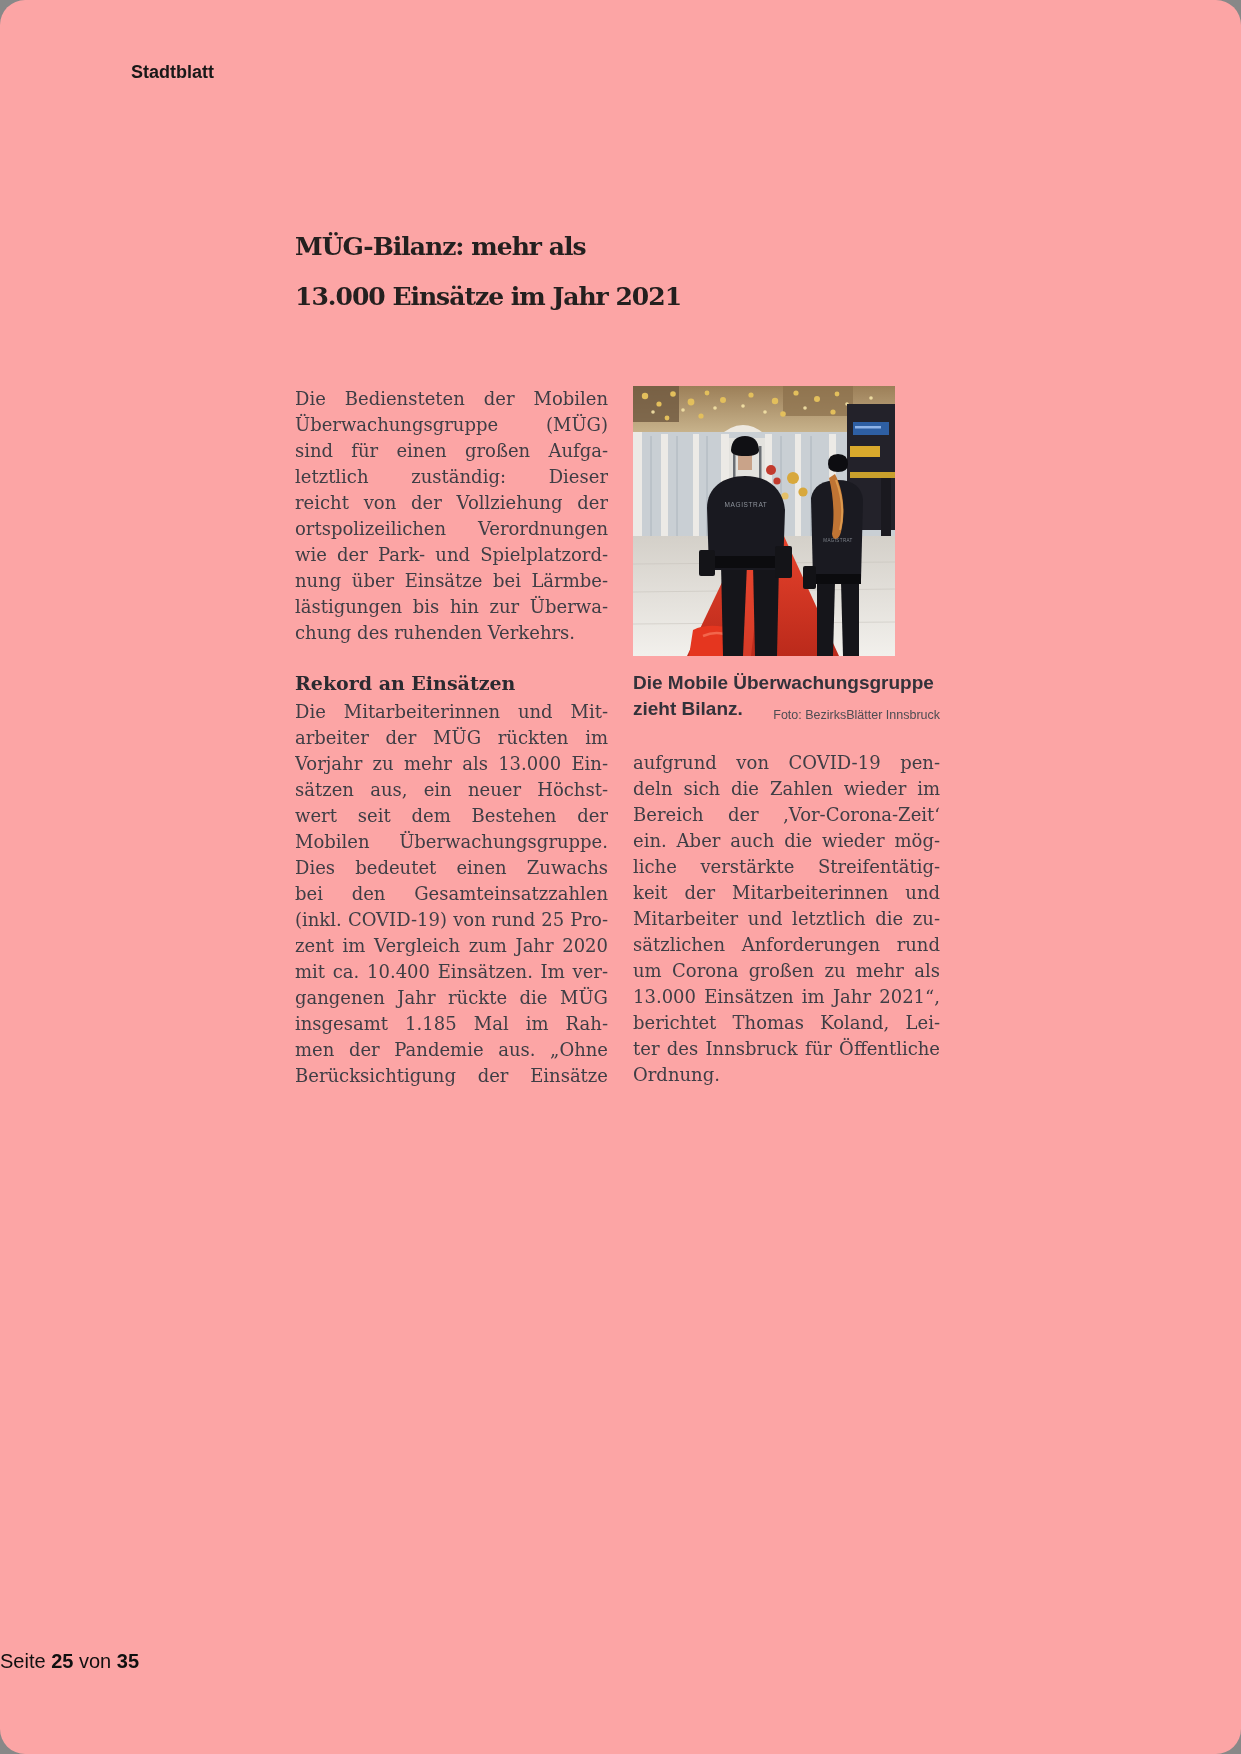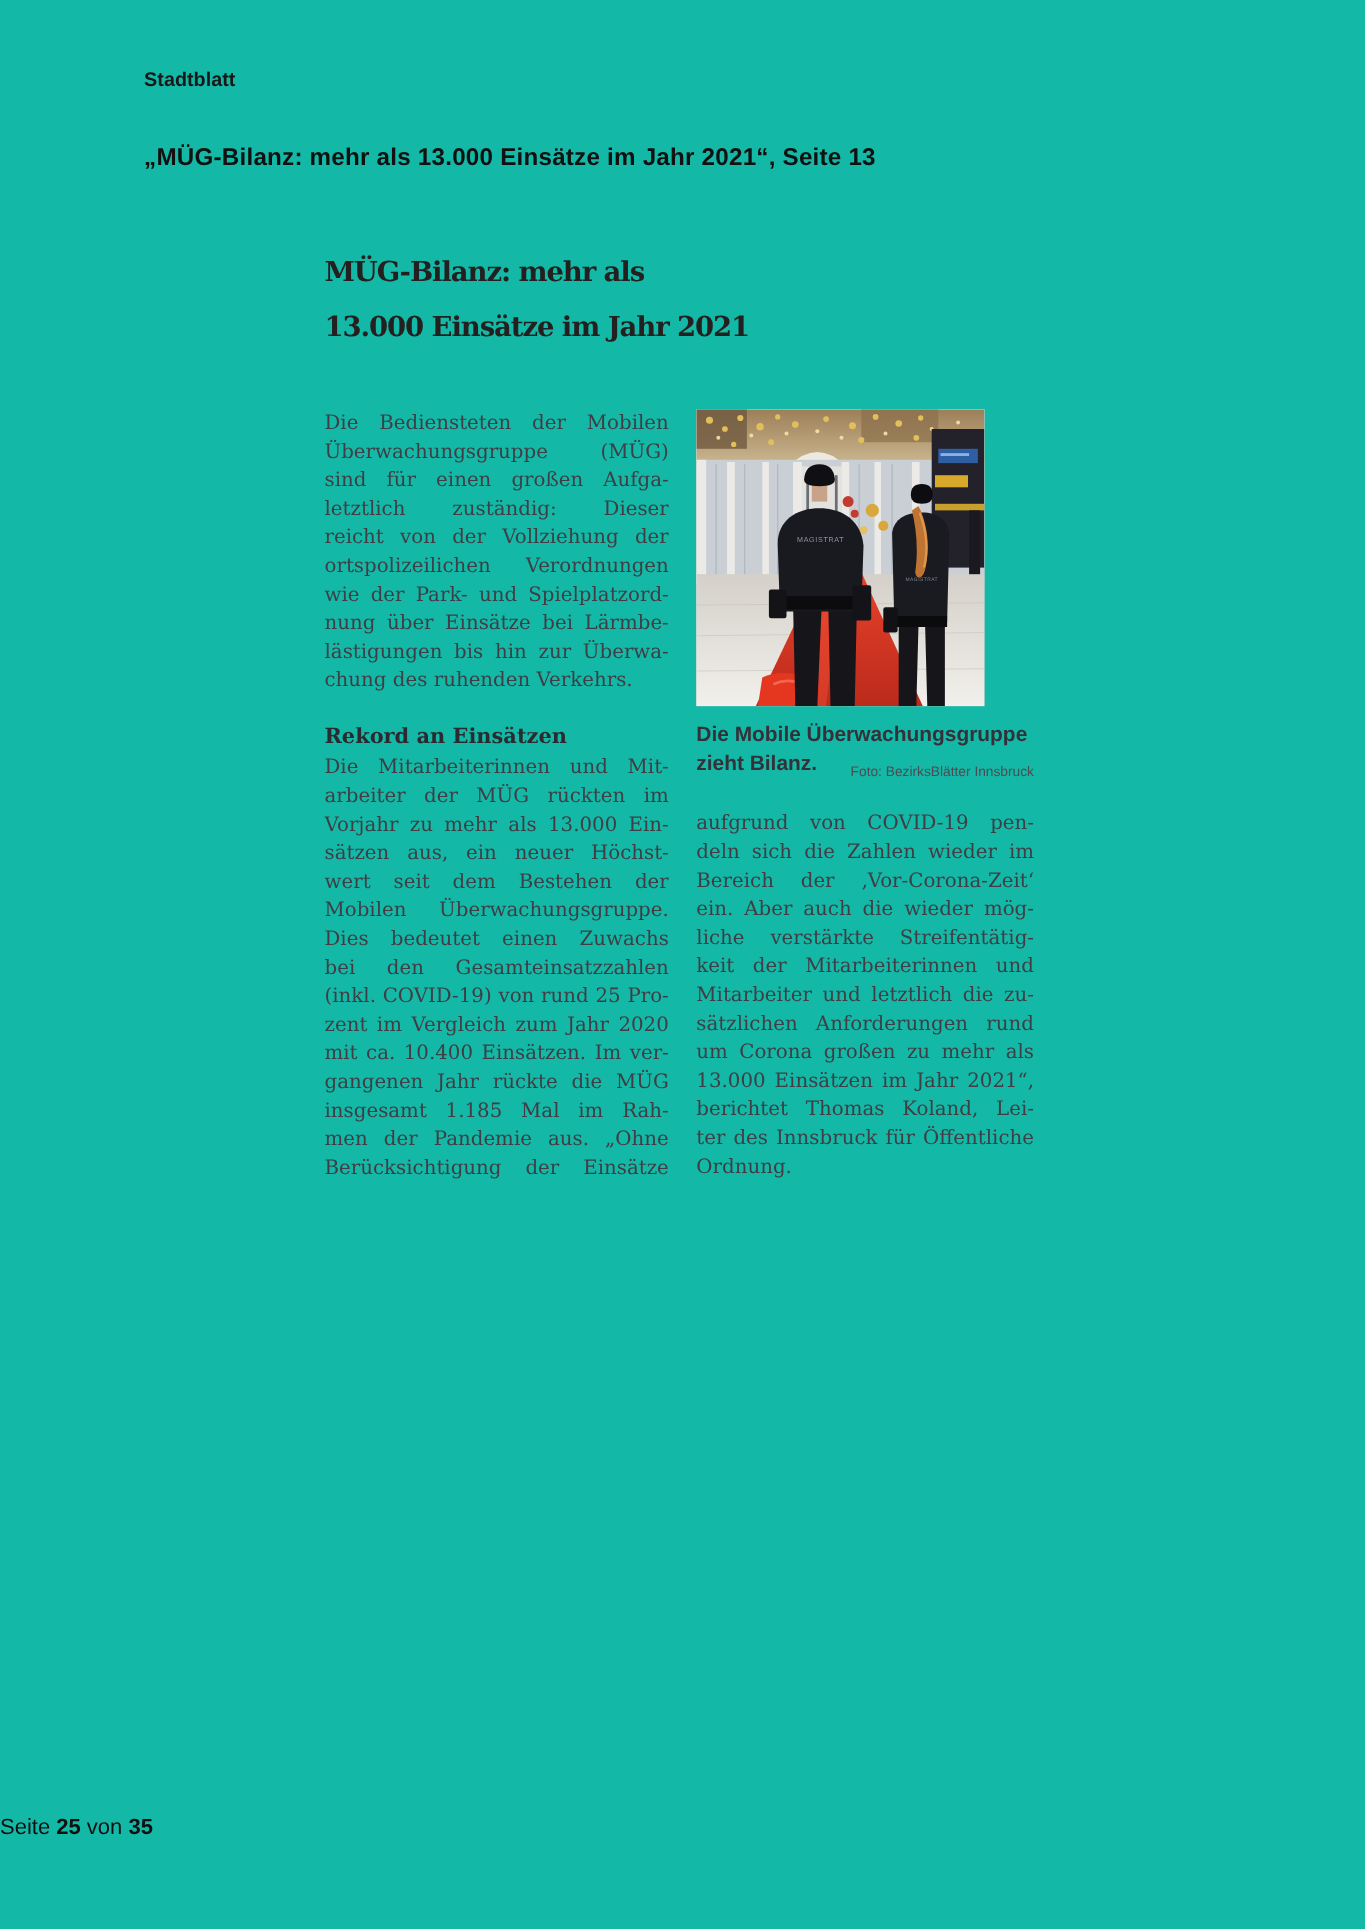--- a/index.html
+++ b/index.html
@@ -1,34 +1,34 @@
 <!DOCTYPE html>
 <html lang="de"><head>
 <meta charset="utf-8">
 <style>
   html,body{margin:0;padding:0;background:#888;}
   .page{
     position:relative;width:1241px;height:1754px;margin:0 auto;
-    background:#14b8a6;overflow:hidden;
-    font-family:"Liberation Sans",sans-serif;color:#1b1b1b;
+    background:#fca5a5;overflow:hidden;
+    font-family:"Liberation Sans",sans-serif;color:#1b1b1b;border-radius:25px;
   }
   .masthead{
     position:absolute;left:131px;top:62px;
     font-size:18px;font-weight:bold;color:#181818;
   }
   .ref-title{
     position:absolute;left:131px;top:130px;
     font-size:22px;font-weight:bold;letter-spacing:.2px;color:#111;
   }
   .clipping{position:absolute;left:295px;top:222px;width:645px;}
   .headline{
     margin:0;font-family:"DejaVu Serif",serif;font-weight:bold;
     font-size:25px;line-height:50px;letter-spacing:-1px;color:#24201f;
   }
-  .cols{display:flex;gap:25px;margin-top:50px;}
+  .cols{display:flex;gap:25px;margin-top:64px;}
   .col1{width:313px;}
   .col2{width:307px;}
   .para{
     font-family:"DejaVu Serif",serif;font-size:18px;line-height:26px;
     color:#3f3e45;
   }
   .para .t-line{text-align:justify;text-align-last:justify;white-space:nowrap;overflow:hidden;}
   .para .t-line.flush{text-align-last:left;}
   .subhead{
     margin-top:24px;margin-bottom:3px;
@@ -50,21 +50,20 @@
   }
   .footer b{font-weight:bold;}
 </style>
 </head>
 <body>
 
 <div class="page">
 
   <div class="masthead">Stadtblatt</div>
 
-  <div class="ref-title">„MÜG-Bilanz: mehr als 13.000 Einsätze im Jahr 2021“, Seite 13</div>
 
   <div class="clipping">
 
     <h1 class="headline">
         <div class="t-line">MÜG-Bilanz: mehr als</div>
         <div class="t-line">13.000 Einsätze im Jahr 2021</div>
       </h1>
 
     <div class="cols">
 

